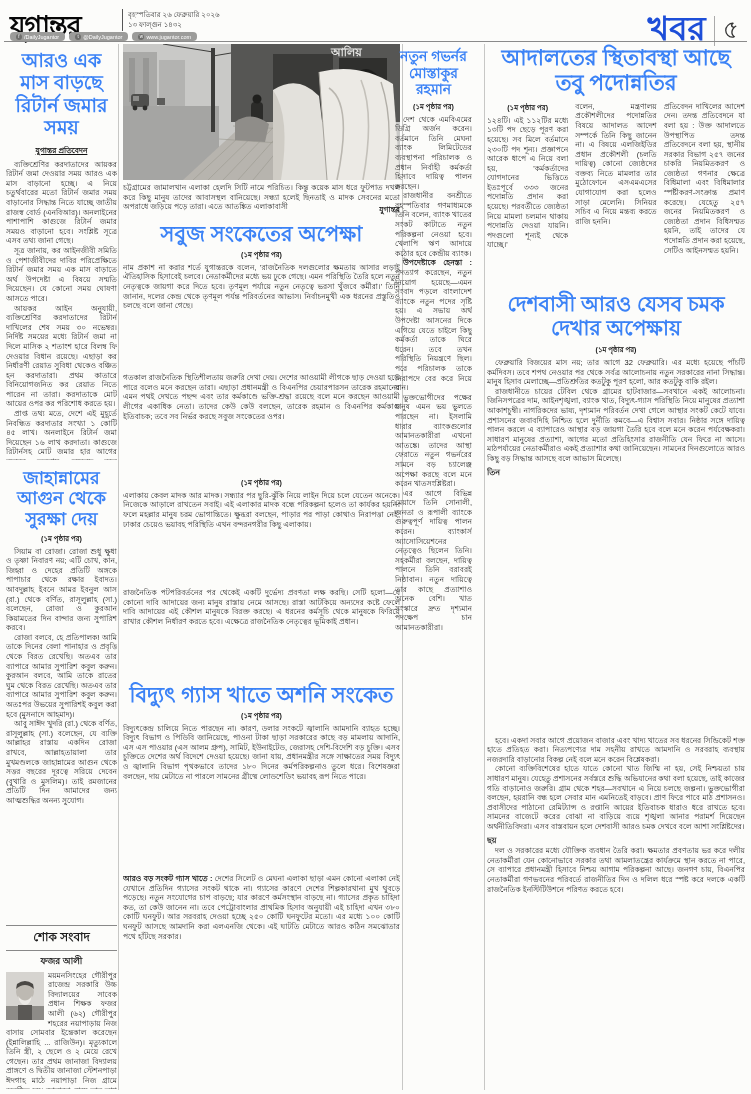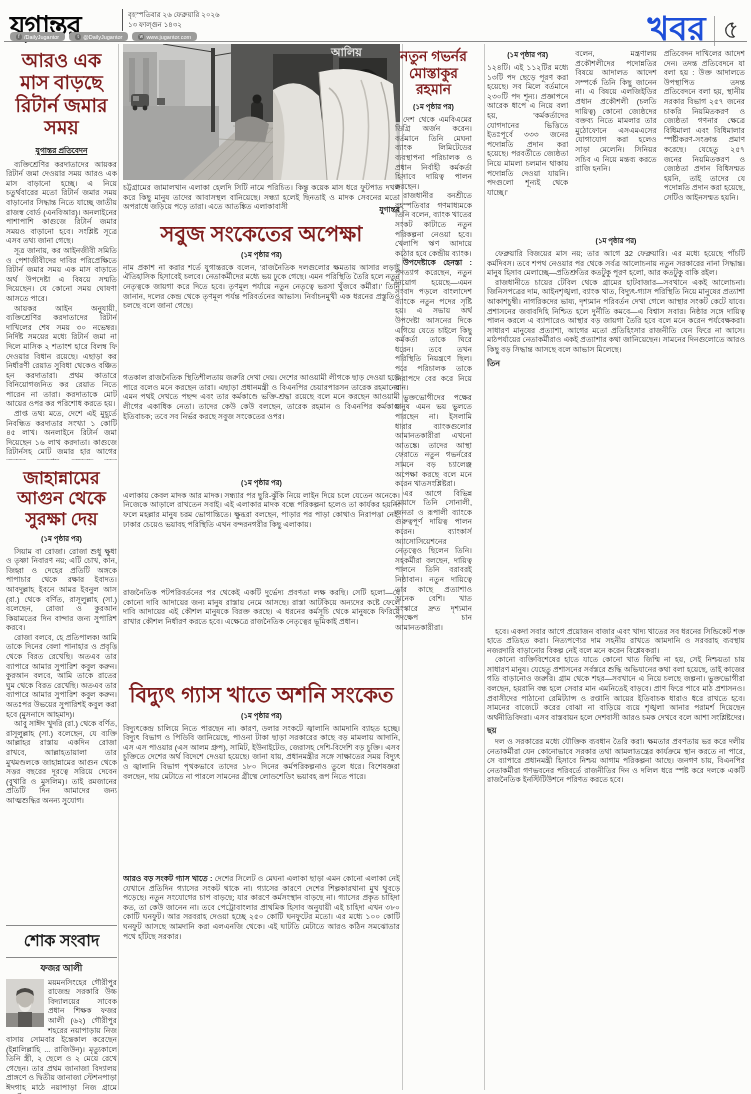--- a/index.html
+++ b/index.html
@@ -21,34 +21,34 @@
   .section-label { font-size:33px; font-weight:800; color:#1d4ed8; }
   .section-bar { width:1px; height:30px; background:#aaa; }
   .page-num { font-size:25px; color:#333; font-family:"Liberation Serif","DejaVu Serif",serif; }
   .head-rule { position:absolute; top:41px; left:4px; right:4px; border-top:1px solid #8a8a8a; }
   
   .vsep { position:absolute; top:44px; bottom:4px; width:1px; background:#c7c7c5; }
   
   .body-txt { font-size:7.5px; line-height:9.6px; text-align:justify; color:#1d1d1d; overflow:hidden; }
   .body-txt p { text-indent:8px; margin:0; }
   .cont { font-size:7px; font-weight:700; text-align:center; color:#111; }
-  .hl { font-weight:700; color:#7f1d1d; text-align:center; line-height:1.18; }
+  .hl { font-weight:700; color:#3b82f6; text-align:center; line-height:1.18; }
   .byline { font-size:7.5px; font-weight:700; text-align:center; text-decoration:underline; color:#111; }
   .subhead-inline { font-weight:700; }
   .num-subhead { font-weight:700; text-align:left; font-size:8px; margin:4px 0 1px 0; text-indent:0; }
   .twocol { display:flex; gap:9px;flex-direction:column; }
   .twocol > div { flex:1; }
   .threecol { display:flex; gap:7px; }
   .threecol > div { flex:1; }
   
   .col1 { position:absolute; left:6px; width:111px; top:44px; bottom:4px; }
   .c1-h1 { font-size:19px; margin-top:6px; }
   .c1-h2 { font-size:17.5px; }
   .obit-box { border-top:1px solid #888; margin-top:6px; padding-top:2px; }
-  .obit-head { font-size:16px; font-weight:700; text-align:center; border-bottom:1px solid #888; padding-bottom:2px; }
+  .obit-head { font-size:12px; font-weight:700; text-align:center; border-bottom:1px solid #888; padding-bottom:2px; }
   .obit-name { font-size:9px; font-weight:700; text-align:center; margin:3px 0 2px; }
   .obit-photo { float:left; width:38px; height:48px; margin:1px 4px 1px 0; background:#cfcfcb; }
   
   .mid { position:absolute; left:123px; width:277px; top:44px; bottom:4px; }
   .news-photo { width:277px; height:136px; display:block; background:#b9b9b7; }
   .caption { position:relative; margin-top:3px; height:33px; }
   .credit { position:absolute; right:0; bottom:0; font-size:7.5px; font-weight:700; background:#fcfcfa; padding-left:6px; }
   .mid-h { font-size:21px; margin-top:6px; }
   
   .col4 { position:absolute; left:395px; width:77px; top:44px; bottom:4px; }
@@ -219,29 +219,31 @@
     <div class="body-txt" style="height:962px">
       <p>দেশ থেকে এমবিএমের ডিগ্রি অর্জন করেন। বর্তমানে তিনি মেঘনা ব্যাংক লিমিটেডের ব্যবস্থাপনা পরিচালক ও প্রধান নির্বাহী কর্মকর্তা হিসাবে দায়িত্ব পালন করছেন।</p>
       <p>রাজধানীর বনশ্রীতে বৃহস্পতিবার গণমাধ্যমকে তিনি বলেন, ব্যাংক খাতের সংকট কাটাতে নতুন পরিকল্পনা নেওয়া হবে। খেলাপি ঋণ আদায়ে কঠোর হবে কেন্দ্রীয় ব্যাংক।</p>
       <p><span class="subhead-inline">উপদেষ্টাকে হেনস্তা :</span><span> পদত্যাগ করেছেন, নতুন নিয়োগ হয়েছে—এমন সংবাদ পড়লে বাংলাদেশ ব্যাংকে নতুন পদের সৃষ্টি হয়। এ সভায় অর্থ উপদেষ্টা আসনের দিকে এগিয়ে যেতে চাইলে কিছু কর্মকর্তা তাকে ঘিরে ধরেন। তবে তখন পরিস্থিতি নিয়ন্ত্রণে ছিল। পরে পরিচালক তাকে নিরাপদে বের করে নিয়ে যান।</span></p>
       <p>ভুক্তভোগীদের পক্ষের মানুষ এমন ভয় ভুলতে পারছেন না। ইসলামি ধারার ব্যাংকগুলোর আমানতকারীরা এখনো আতঙ্কে। তাদের আস্থা ফেরাতে নতুন গভর্নরের সামনে বড় চ্যালেঞ্জ অপেক্ষা করছে বলে মনে করেন খাতসংশ্লিষ্টরা।</p>
       <p>এর আগে বিভিন্ন মেয়াদে তিনি সোনালী, জনতা ও রূপালী ব্যাংকে গুরুত্বপূর্ণ দায়িত্ব পালন করেন। ব্যাংকার্স অ্যাসোসিয়েশনের নেতৃত্বেও ছিলেন তিনি। সহকর্মীরা বলছেন, দায়িত্ব পালনে তিনি বরাবরই নিষ্ঠাবান। নতুন দায়িত্বে তার কাছে প্রত্যাশাও অনেক বেশি। খাত সংস্কারে দ্রুত দৃশ্যমান পদক্ষেপ চান আমানতকারীরা।</p>
     </div>
   </div>
 
   <div class="rightarea">
+    <div class="hl r-h1">আদালতের স্থিতাবস্থা আছে তবু পদোন্নতির</div>
     <div class="threecol" style="margin-top:5px; height:182px">
       <div>
         <div class="cont" style="margin-bottom:2px">(১ম পৃষ্ঠার পর)</div>
         <div class="body-txt" style="height:168px">১২৪টি। এই ১১২টির মধ্যে ১৩টি পদ ছেড়ে পূরণ করা হয়েছে। সব মিলে বর্তমানে ২৩০টি পদ শূন্য। প্রজ্ঞাপনে আরেক ধাপে এ নিয়ে বলা হয়, 'কর্মকর্তাদের যোগদানের ভিত্তিতে ইতঃপূর্বে ৩৩৩ জনের পদোন্নতি প্রদান করা হয়েছে। পরবর্তীতে জ্যেষ্ঠতা নিয়ে মামলা চলমান থাকায় পদোন্নতি দেওয়া যায়নি। পদগুলো শূন্যই থেকে যাচ্ছে।'</div>
       </div>
       <div class="body-txt" style="height:182px">বলেন, মন্ত্রণালয় প্রকৌশলীদের পদোন্নতির বিষয়ে আদালত আদেশ সম্পর্কে তিনি কিছু জানেন না। এ বিষয়ে এলজিইডির প্রধান প্রকৌশলী (চলতি দায়িত্ব) কোনো জ্যেষ্ঠদের বক্তব্য নিতে মামলার তার মুঠোফোনে এসএমএসের যোগাযোগ করা হলেও সাড়া মেলেনি। সিনিয়র সচিব এ নিয়ে মন্তব্য করতে রাজি হননি।</div>
       <div class="body-txt" style="height:182px">প্রতিবেদন দাখিলের আদেশ দেন। তদন্ত প্রতিবেদনে যা বলা হয় : উক্ত আদালতে উপস্থাপিত তদন্ত প্রতিবেদনে বলা হয়, স্থানীয় সরকার বিভাগ ২৫৭ জনের চাকরি নিয়মিতকরণ ও জ্যেষ্ঠতা গণনার ক্ষেত্রে বিধিমালা এবং বিধিমালার স্পষ্টীকরণ-সংক্রান্ত প্রমাণ করেছে। যেহেতু ২৫৭ জনের নিয়মিতকরণ ও জ্যেষ্ঠতা প্রদান বিধিসম্মত হয়নি, তাই তাদের যে পদোন্নতি প্রদান করা হয়েছে, সেটিও আইনসম্মত হয়নি।</div>
     </div>
 
+    <div class="hl r-h2">দেশবাসী আরও যেসব চমক দেখার অপেক্ষায়</div>
     <div class="cont" style="margin:4px 0 2px">(১ম পৃষ্ঠার পর)</div>
     <div class="twocol" style="height:746px">
       <div class="body-txt" style="height:746px">
         <p>ফেব্রুয়ারি বিজয়ের মাস নয়; তার আগে 32 ফেব্রুয়ারি। এর মধ্যে হয়েছে পাঁচটি কর্মদিবস। তবে শপথ নেওয়ার পর থেকে সর্বত্র আলোচনায় নতুন সরকারের নানা সিদ্ধান্ত। মানুষ হিসাব মেলাচ্ছে—প্রতিশ্রুতির কতটুকু পূরণ হলো, আর কতটুকু বাকি রইল।</p>
         <p>রাজধানীতে চায়ের টেবিল থেকে গ্রামের হাটবাজার—সবখানে একই আলোচনা। জিনিসপত্রের দাম, আইনশৃঙ্খলা, ব্যাংক খাত, বিদ্যুৎ-গ্যাস পরিস্থিতি নিয়ে মানুষের প্রত্যাশা আকাশচুম্বী। নাগরিকদের ভাষ্য, দৃশ্যমান পরিবর্তন দেখা গেলে আস্থার সংকট কেটে যাবে। প্রশাসনের জবাবদিহি নিশ্চিত হলে দুর্নীতি কমবে—এ বিশ্বাস সবার। নিষ্ঠার সঙ্গে দায়িত্ব পালন করলে এ ব্যাপারেও আস্থার বড় জায়গা তৈরি হবে বলে মনে করেন পর্যবেক্ষকরা। সাধারণ মানুষের প্রত্যাশা, আগের মতো প্রতিহিংসার রাজনীতি যেন ফিরে না আসে। মাঠপর্যায়ের নেতাকর্মীরাও একই প্রত্যাশার কথা জানিয়েছেন। সামনের দিনগুলোতে আরও কিছু বড় সিদ্ধান্ত আসছে বলে আভাস মিলেছে।</p>
         <div class="num-subhead">তিন</div>
       </div>
       <div class="body-txt" style="height:746px">
         <p>হবে। একদা সবার আগে প্রয়োজন বাজার এবং খাদ্য খাতের সব ধরনের সিন্ডিকেট শক্ত হাতে প্রতিহত করা। নিত্যপণ্যের দাম সহনীয় রাখতে আমদানি ও সরবরাহ ব্যবস্থায় নজরদারি বাড়ানোর বিকল্প নেই বলে মনে করেন বিশ্লেষকরা।</p>
         <p>কোনো ব্যক্তিবিশেষের হাতে যাতে কোনো খাত জিম্মি না হয়, সেই নিশ্চয়তা চায় সাধারণ মানুষ। যেহেতু প্রশাসনের সর্বস্তরে শুদ্ধি অভিযানের কথা বলা হয়েছে, তাই কাজের গতি বাড়ানোও জরুরি। গ্রাম থেকে শহর—সবখানে এ নিয়ে চলছে জল্পনা। ভুক্তভোগীরা বলছেন, হয়রানি বন্ধ হলে সেবার মান এমনিতেই বাড়বে। প্রাণ ফিরে পাবে মাঠ প্রশাসনও। প্রবাসীদের পাঠানো রেমিট্যান্স ও রপ্তানি আয়ের ইতিবাচক ধারাও ধরে রাখতে হবে। সামনের বাজেটে করের বোঝা না বাড়িয়ে ব্যয়ে শৃঙ্খলা আনার পরামর্শ দিয়েছেন অর্থনীতিবিদরা। এসব বাস্তবায়ন হলে দেশবাসী আরও চমক দেখবে বলে আশা সংশ্লিষ্টদের।</p>

